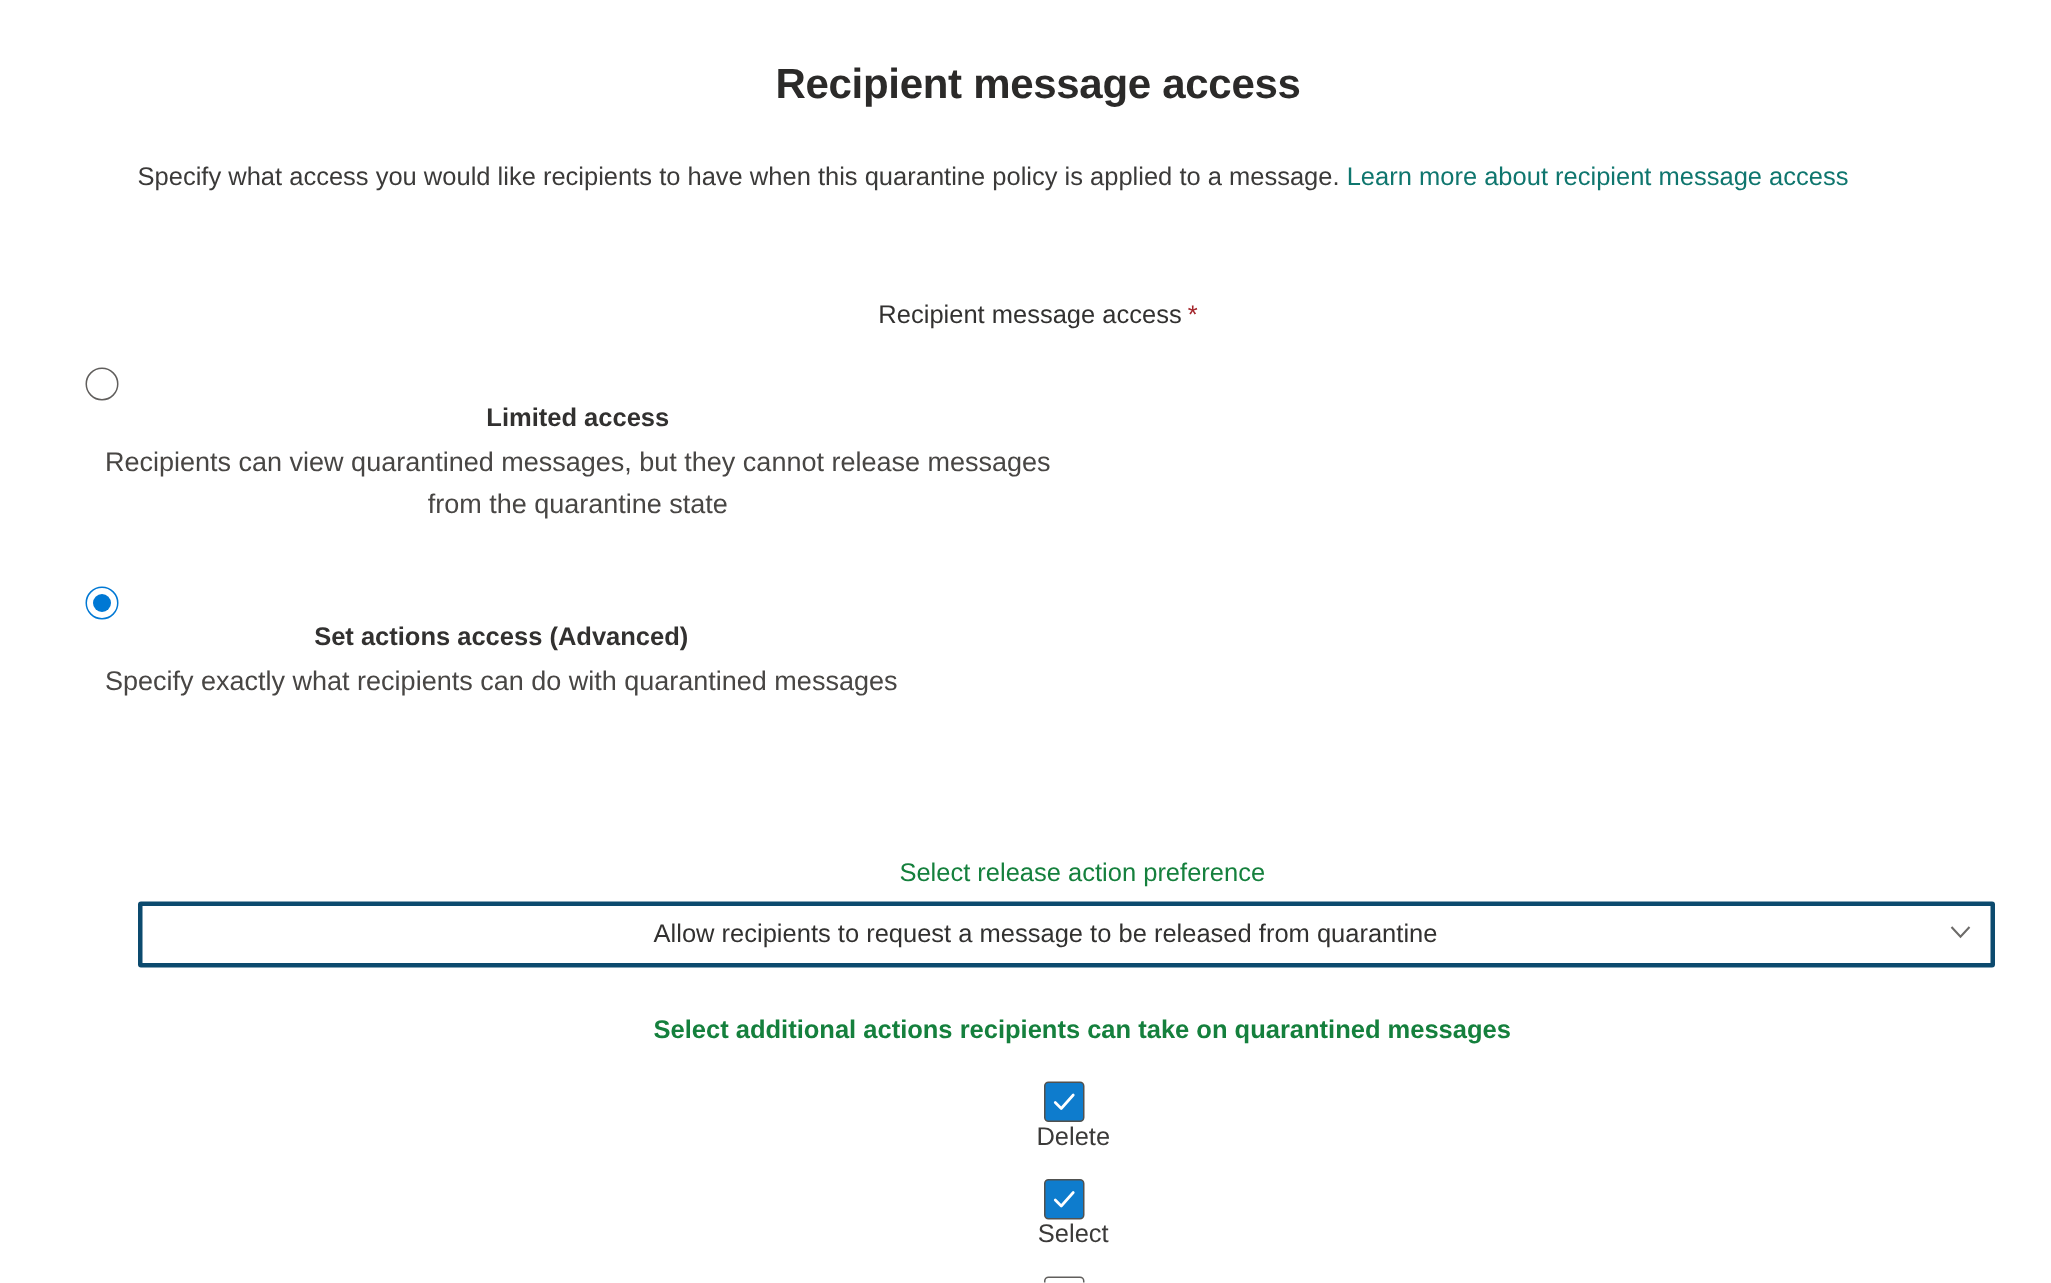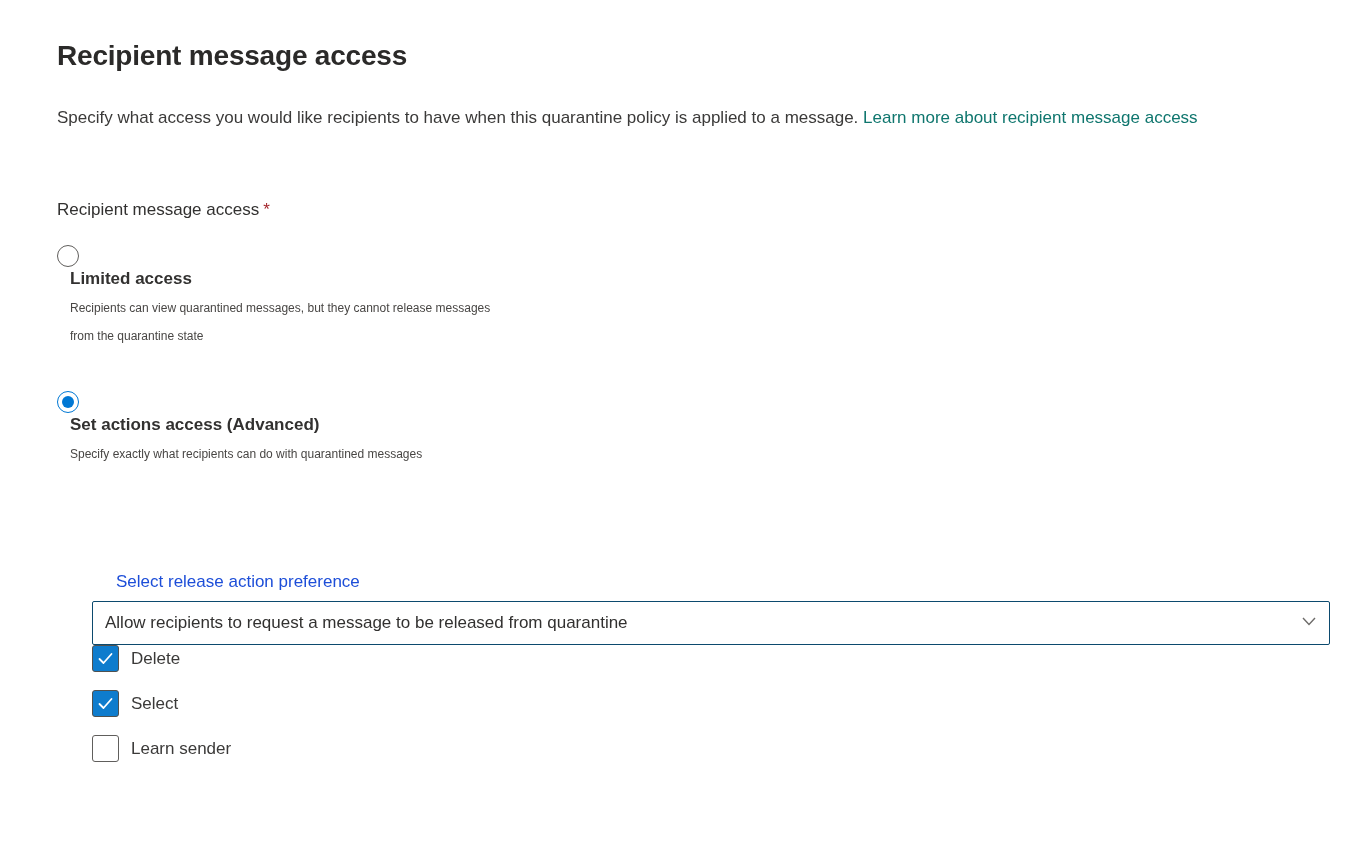--- a/index.html
+++ b/index.html
@@ -8,20 +8,21 @@
     background: #ffffff;
     font-family: "Liberation Sans", sans-serif;
     color: #323130;
   }
   .page {
     width: 1367px;
     height: 855px;
     box-sizing: border-box;
     padding: 40px 40px 0 57px;
     overflow: hidden;
+    text-align: center;
   }
   h1.page-title {
     font-size: 28px;
     font-weight: 700;
     color: #2b2a29;
     margin: 0 0 32px 0;
     letter-spacing: -0.2px;
   }
   .description {
     font-size: 17px;
@@ -81,46 +82,46 @@
     margin-left: 13px;
   }
   .radio-label {
     font-size: 17px;
     font-weight: 700;
     color: #323130;
     line-height: 24px;
     margin-bottom: 3px;
   }
   .radio-desc {
-    font-size: 12px;
+    font-size: 18px;
     line-height: 28px;
     color: #484644;
   }
   
   .advanced-section {
     margin-left: 35px;
     margin-top: 102px;
   }
   .sub-label {
     font-size: 17px;
-    color: #1d4ed8;
+    color: #15803d;
     line-height: 24px;
     margin-bottom: 7px;
     margin-left: 24px;
   }
   .sub-label.bold {
     font-weight: 700;
     margin-top: 30px;
     margin-bottom: 22px;
   }
   .dropdown {
     width: 1238px;
     height: 44px;
     box-sizing: border-box;
-    border: 1px solid #0c4a6e;
+    border: 3px solid #0c4a6e;
     border-radius: 2px;
     background: #ffffff;
     display: flex;
     align-items: center;
     padding: 0 12px;
     cursor: pointer;
   }
   .dropdown-value {
     font-size: 17px;
     color: #323130;
@@ -131,20 +132,21 @@
   .chevron {
     flex: 0 0 auto;
     margin-left: 12px;
   }
   
   .check-row {
     display: flex;
     align-items: center;
     margin-bottom: 18px;
     cursor: pointer;
+    flex-direction: column;
   }
   .checkbox {
     flex: 0 0 auto;
     width: 27px;
     height: 27px;
     box-sizing: border-box;
     border-radius: 3px;
     border: 1.7px solid #605e5c;
     background: #ffffff;
     display: flex;
@@ -195,20 +197,21 @@
 
     <div class="dropdown">
       <span class="dropdown-value">Allow recipients to request a message to be released from quarantine</span>
       <span class="chevron">
         <svg width="16" height="16" viewBox="0 0 16 16">
           <polyline points="2,5 8,11.5 14,5" fill="none" stroke="#6d6b69" stroke-width="1.4"></polyline>
         </svg>
       </span>
     </div>
 
+    <div class="sub-label bold">Select additional actions recipients can take on quarantined messages</div>
 
     <div class="check-row">
       <span class="checkbox checked">
         <svg width="17" height="17" viewBox="0 0 17 17">
           <polyline points="2.5,9 6.5,13 14.5,4" fill="none" stroke="#ffffff" stroke-width="1.8" stroke-linecap="round" stroke-linejoin="round"></polyline>
         </svg>
       </span>
       <span class="check-label">Delete</span>
     </div>
 

